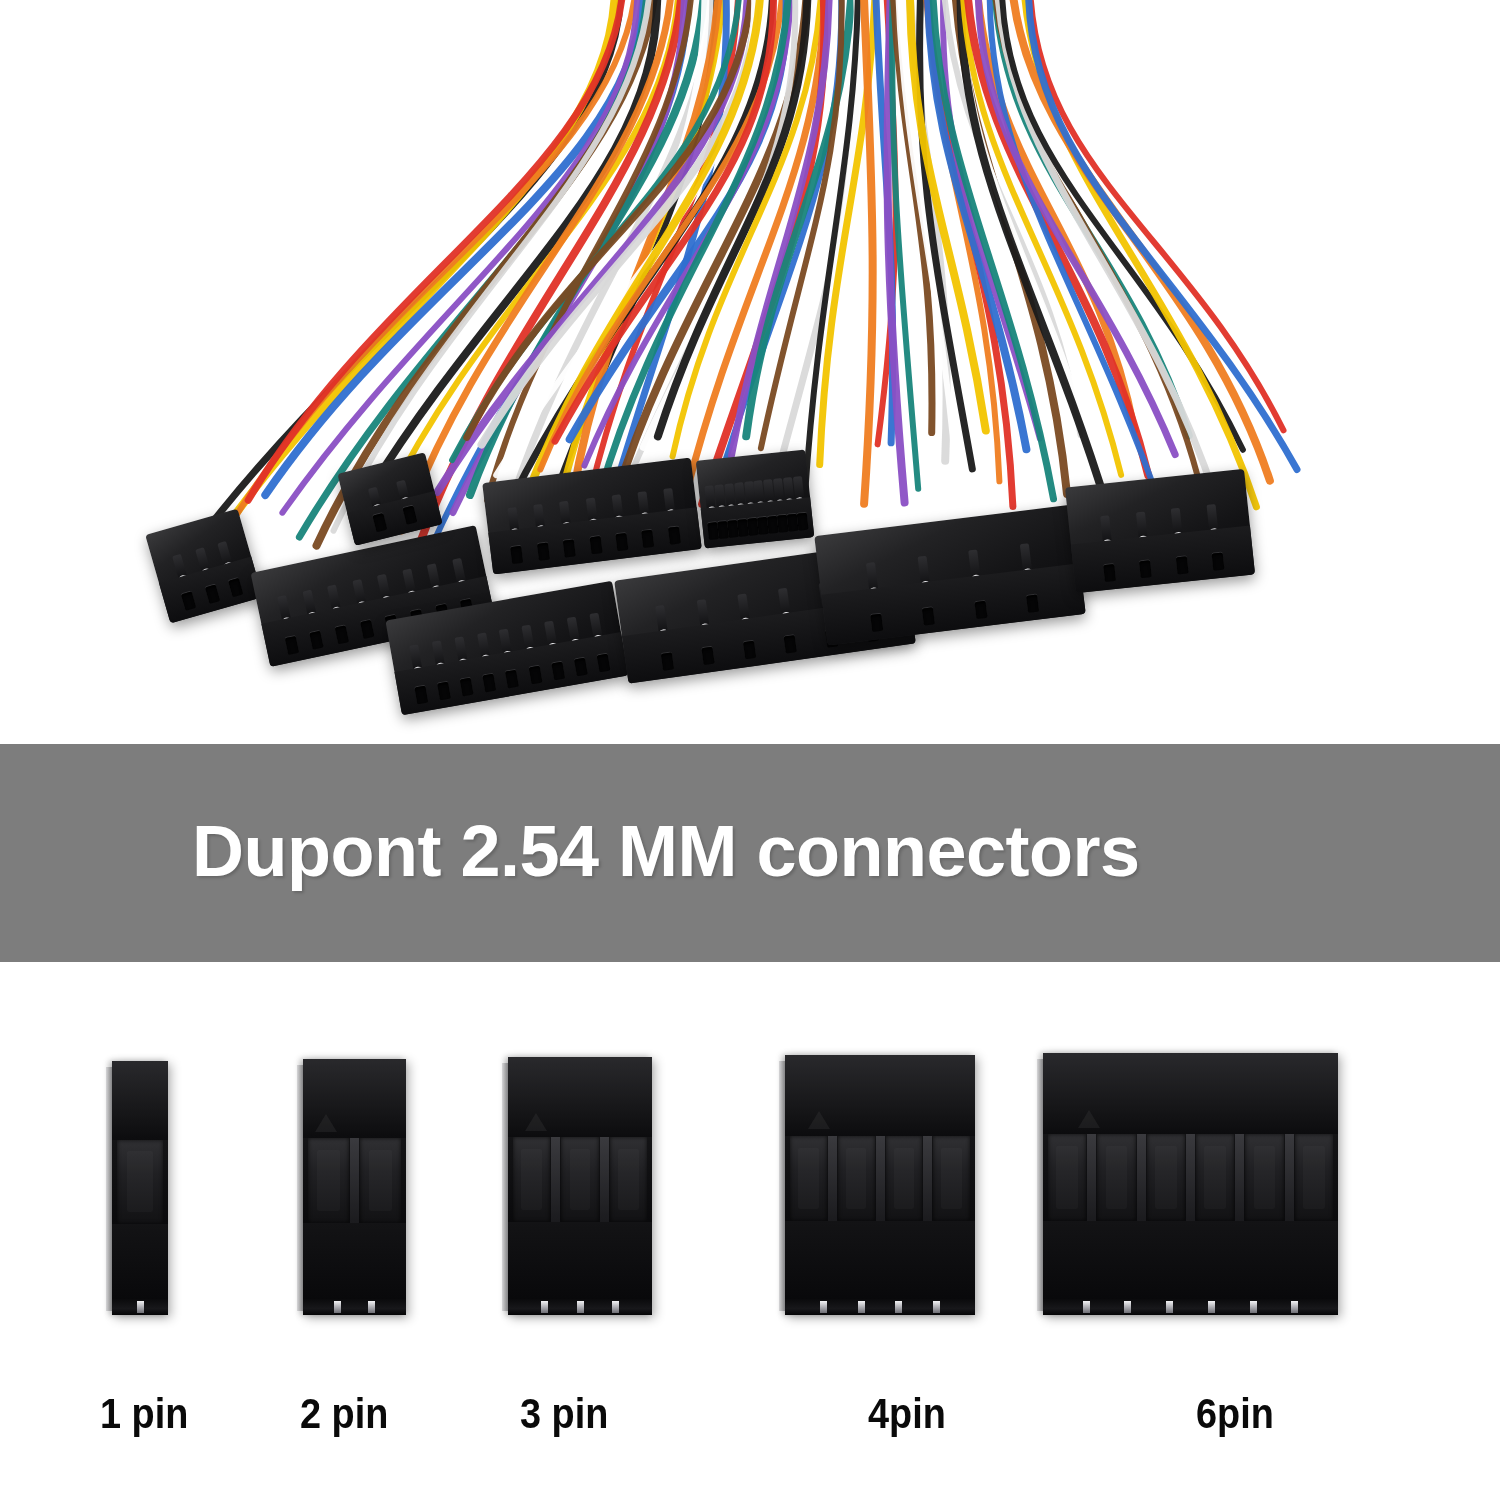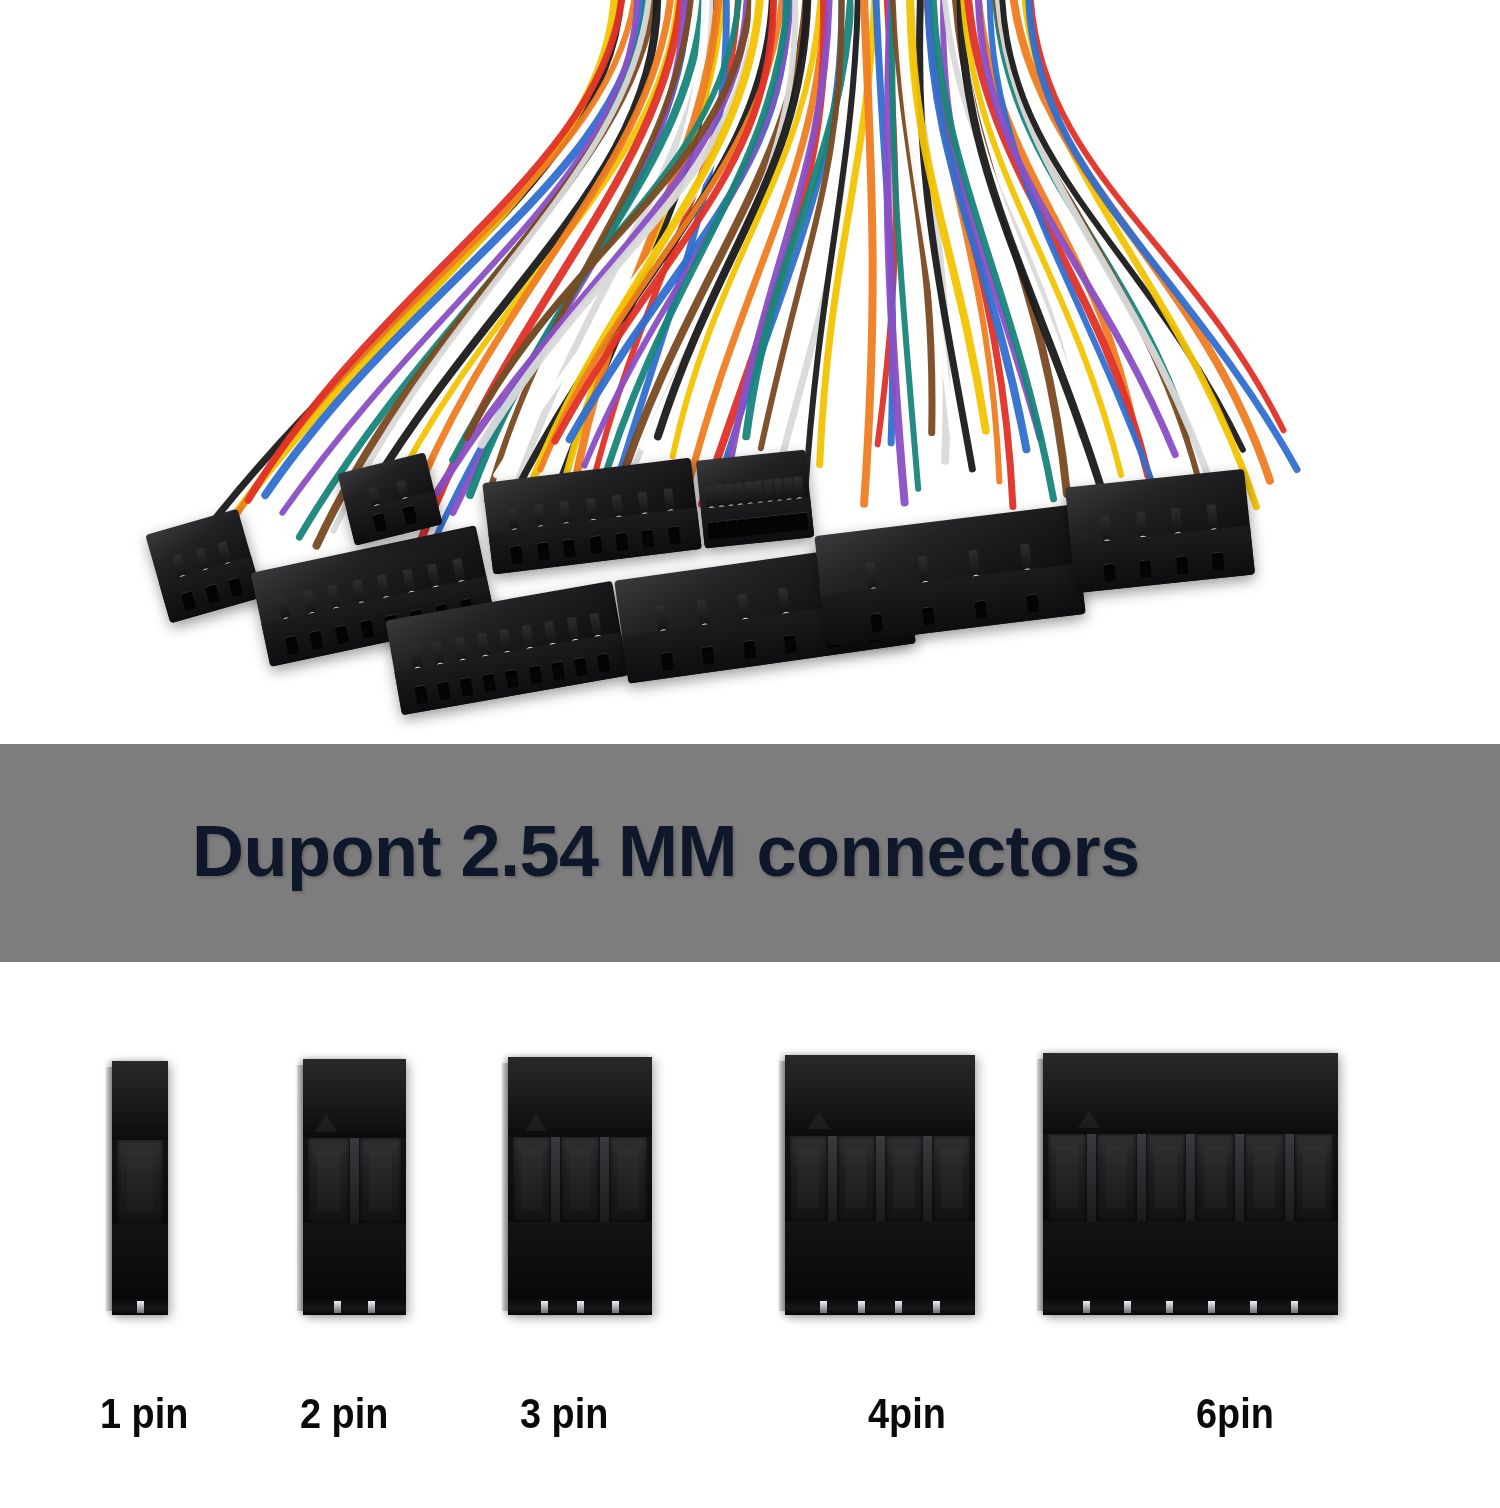--- a/index.html
+++ b/index.html
@@ -56,21 +56,21 @@
     background:radial-gradient(circle at 35% 30%,#ffffff 0%,#d8d8dc 45%,#8d8d93 100%);
   }
 
   
   #banner{
     position:absolute;left:0;top:744px;width:1500px;height:218px;
     background:#7d7d7d;
   }
   #banner-title{
     position:absolute;left:192px;top:50%;transform:translateY(-52%);
-    color:#0f172a;
+    color:#ffffff;
     font-family:"Liberation Sans","DejaVu Sans",sans-serif;
     font-weight:bold;font-size:72px;letter-spacing:-0.5px;
     white-space:nowrap;
     text-shadow:2px 2px 3px rgba(0,0,0,.18);
   }
 
   
   #lineup{
     position:absolute;left:0;top:962px;width:1396px;height:546px;
     background:#ffffff;

